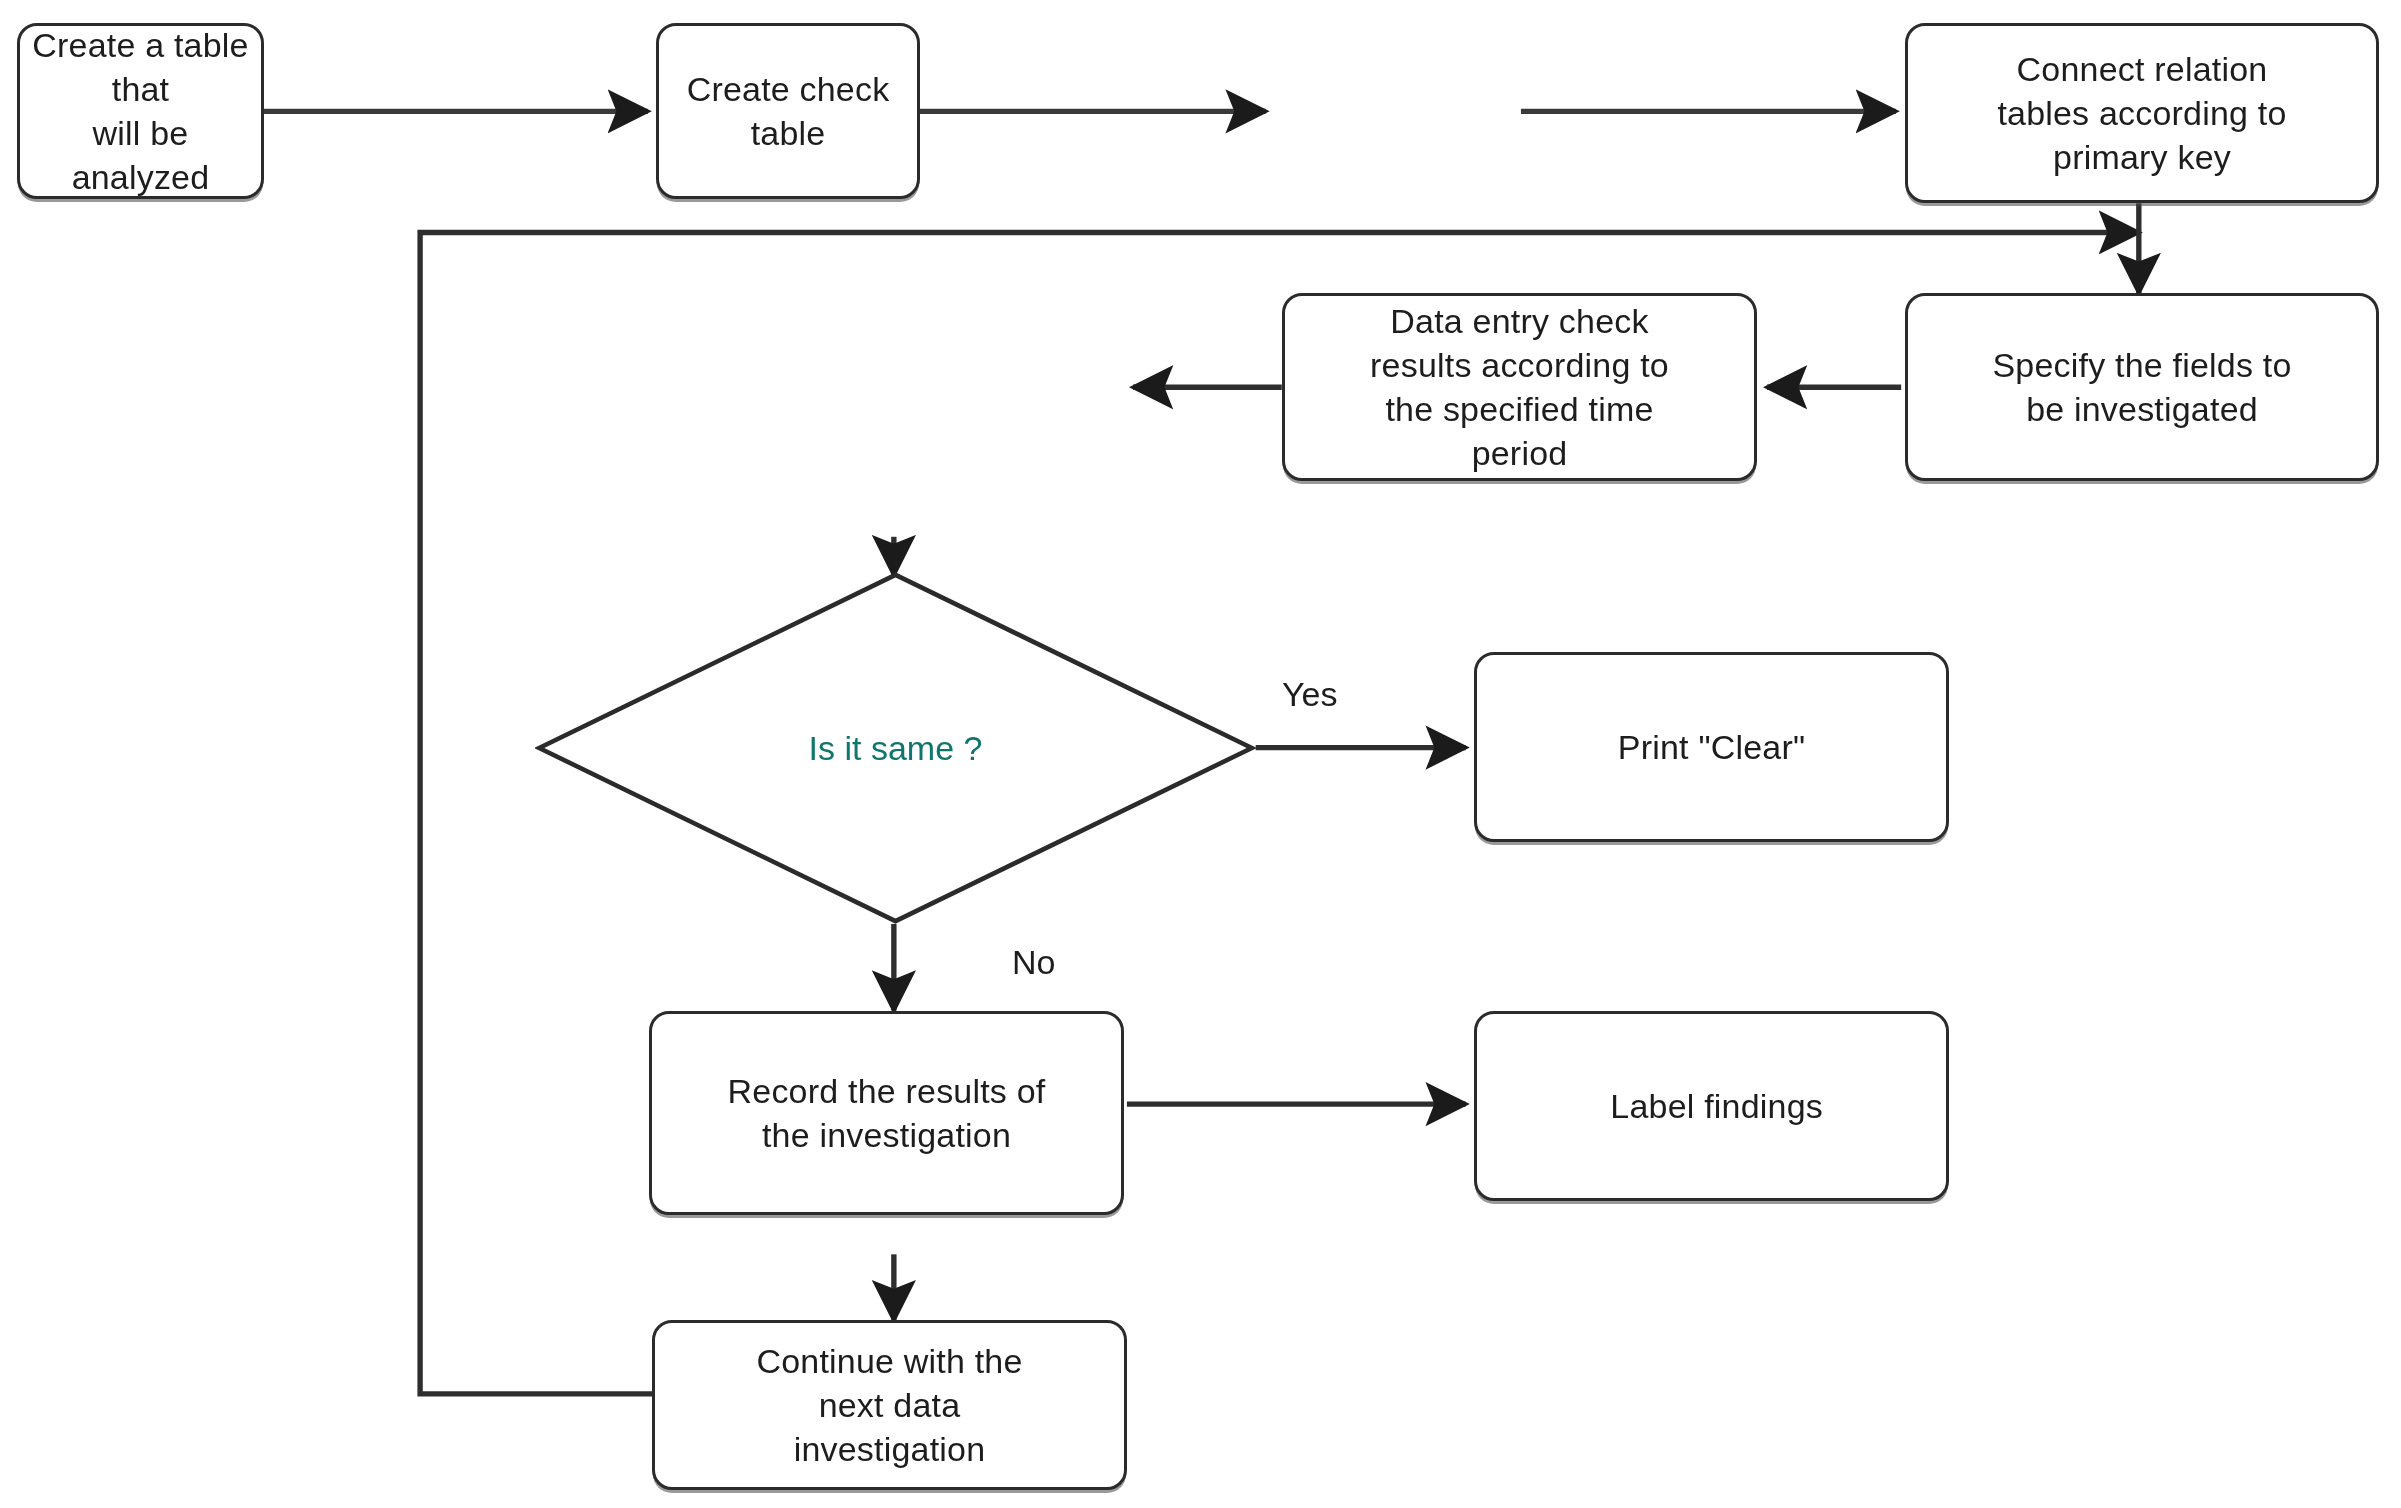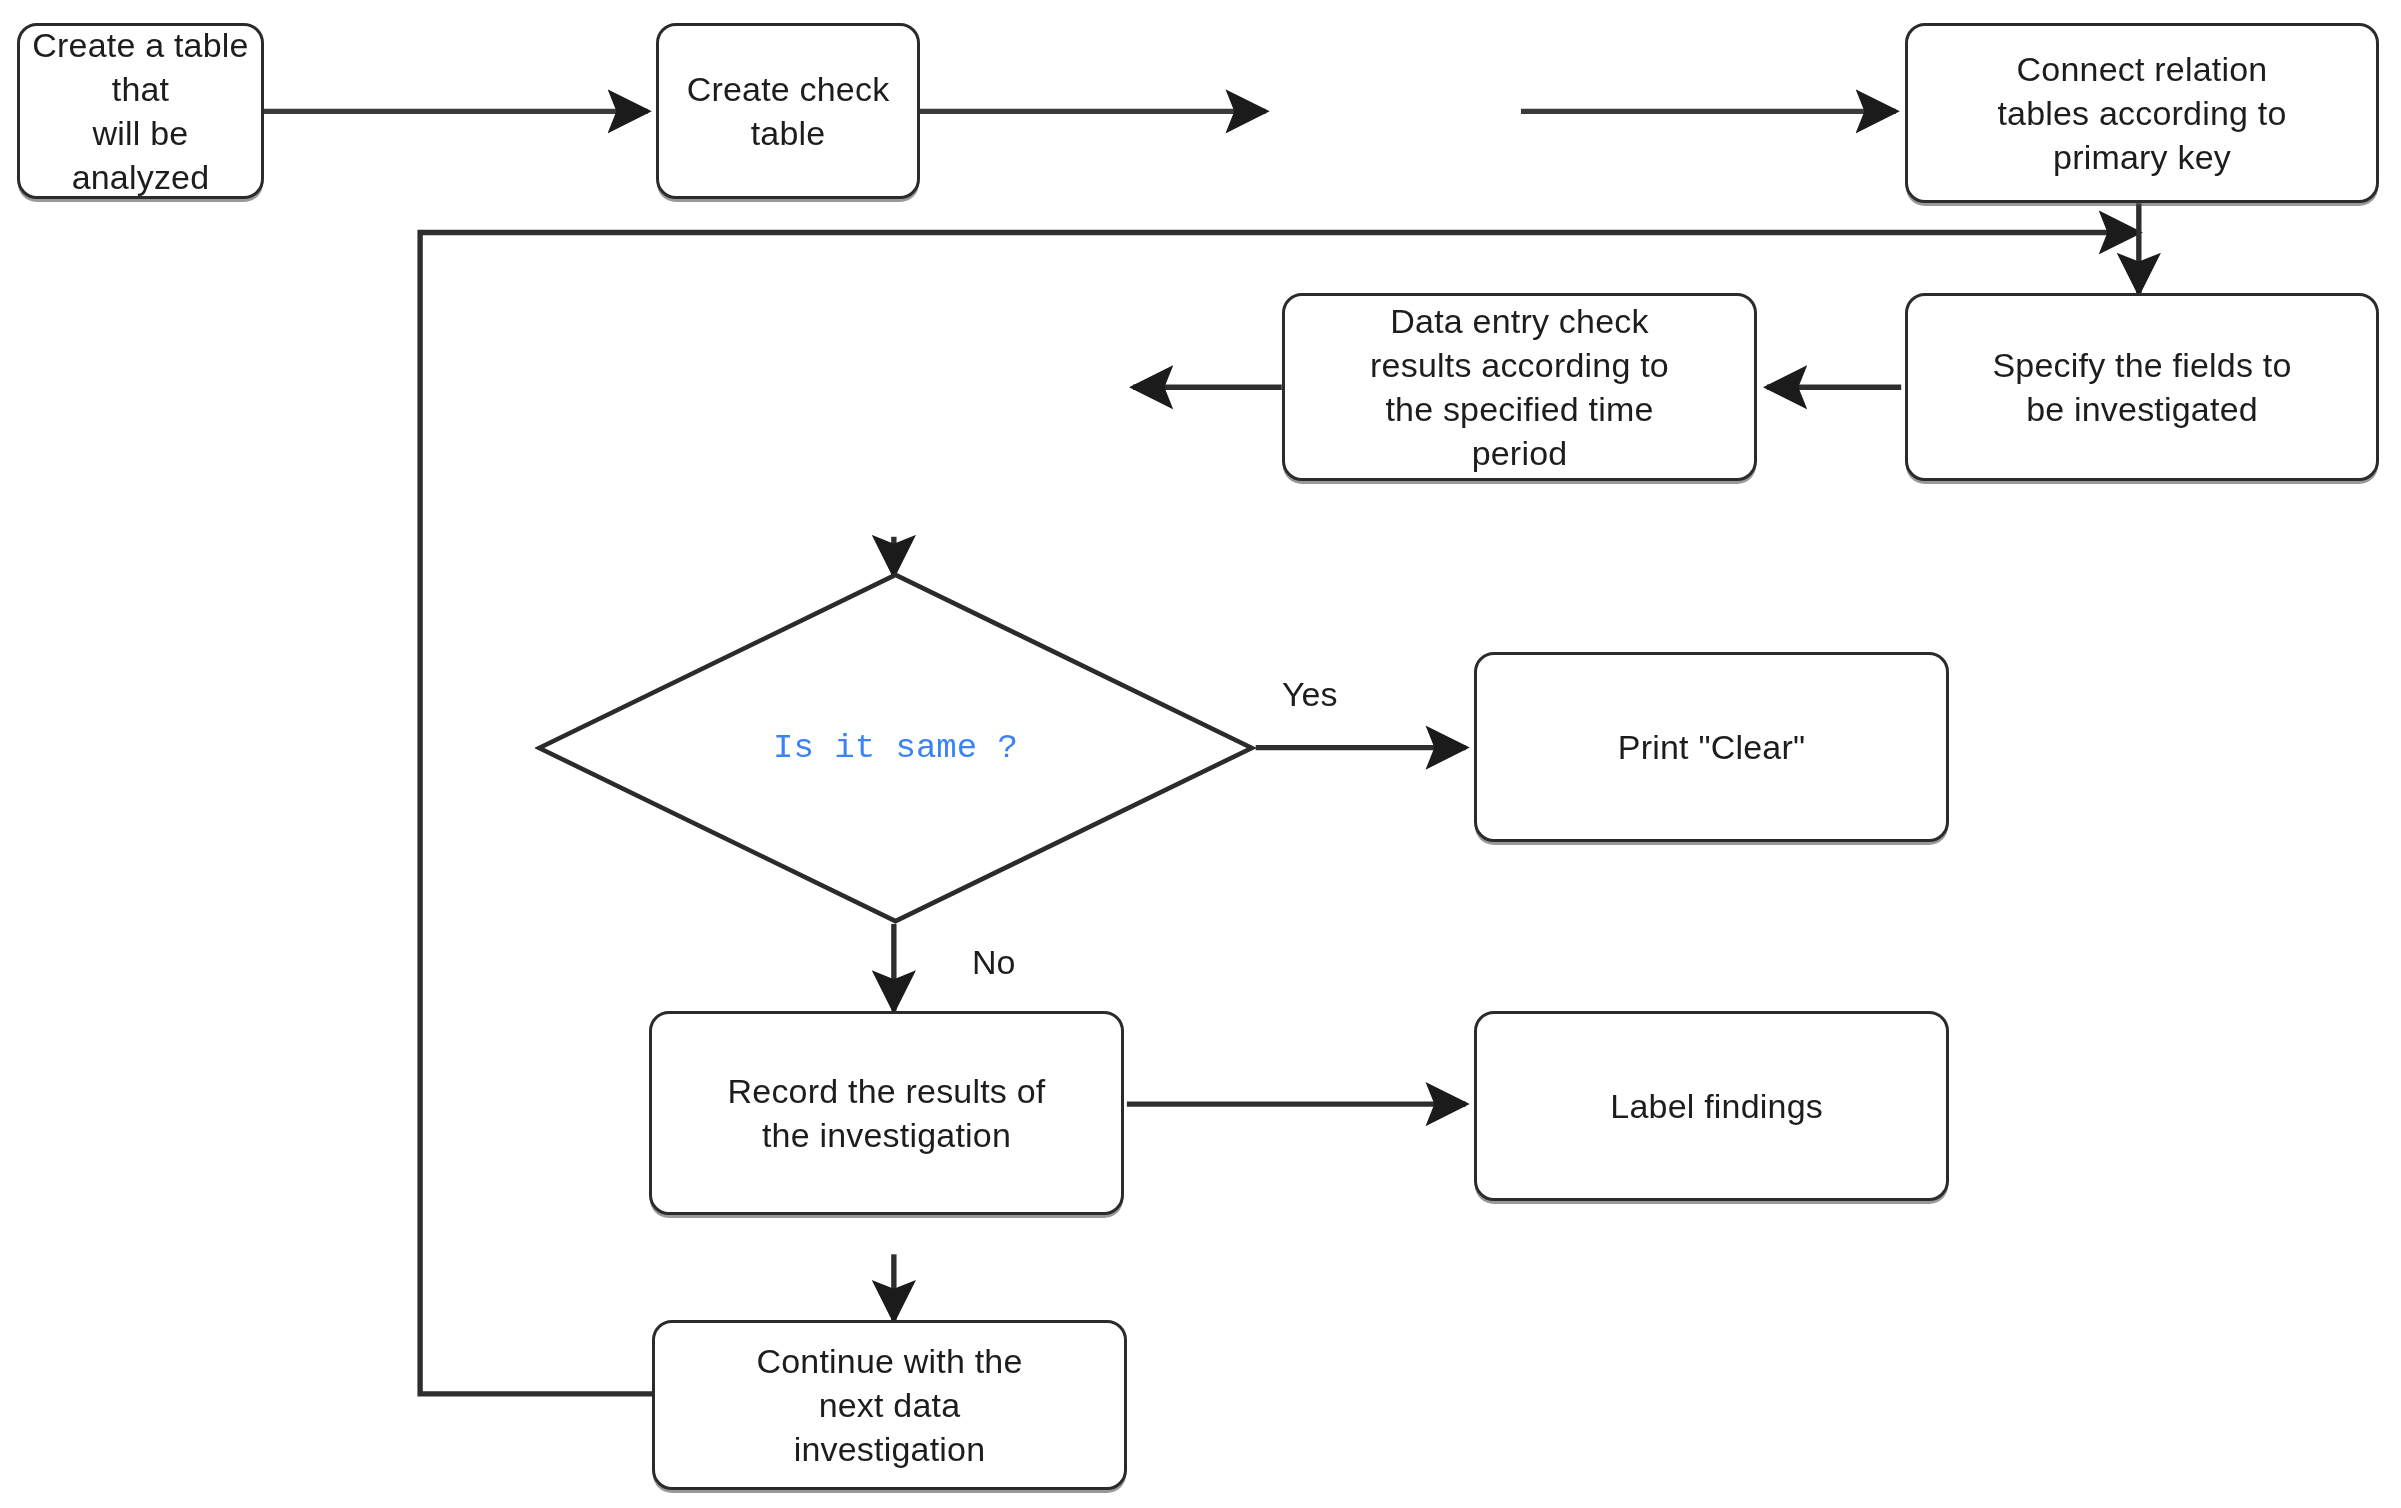--- a/index.html
+++ b/index.html
@@ -53,23 +53,22 @@
   .diamond-label {
     position: absolute;
     left: 0;
     top: 0;
     width: 100%;
     height: 100%;
     display: flex;
     align-items: center;
     justify-content: center;
     font-size: 34px;
-    color: #3b82f6;
+    color: #0f766e;
     pointer-events: none;
-    font-family: Liberation Mono, monospace;
   }
   .edge-label {
     position: absolute;
     font-size: 34px;
     color: #1d1d1d;
     white-space: nowrap;
   }
 </style>
 </head>
 <body>
@@ -150,21 +149,21 @@
     </svg>
     <span class="diamond-label">Is it same ?</span>
   </div>
 
   <div class="node" style="left:1474px; top:652px; width:475px; height:190px;">
     <span class="node-label">Print "Clear"</span>
   </div>
 
   <div class="edge-label" style="left:1282px; top:675px;">Yes</div>
 
-  <div class="edge-label" style="left:972px; top:943px;text-align:center;">No</div>
+  <div class="edge-label" style="left:1012px; top:943px;text-align:center;">No</div>
 
   <div class="node" style="left:649px; top:1011px; width:475px; height:204px;">
     <span class="node-label">Record the results of
 the investigation</span>
   </div>
 
   <div class="node" style="left:1474px; top:1011px; width:475px; height:190px;padding-left:21px;">
     <span class="node-label">Label findings</span>
   </div>
 

